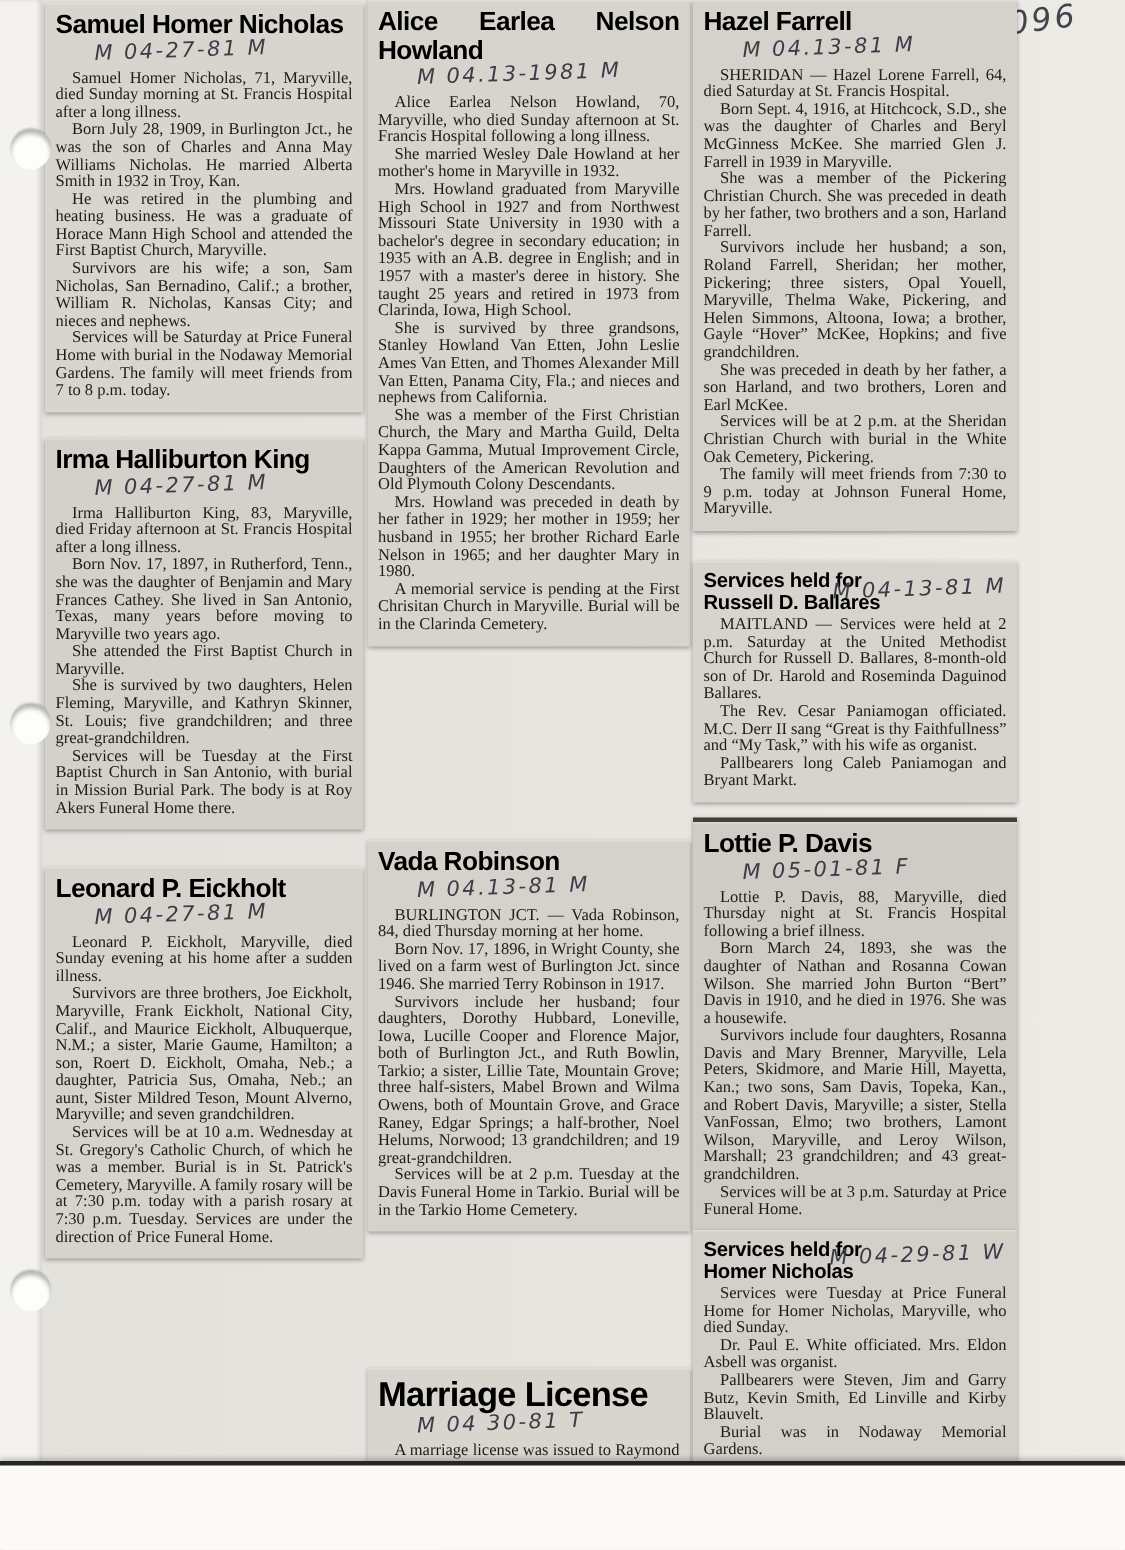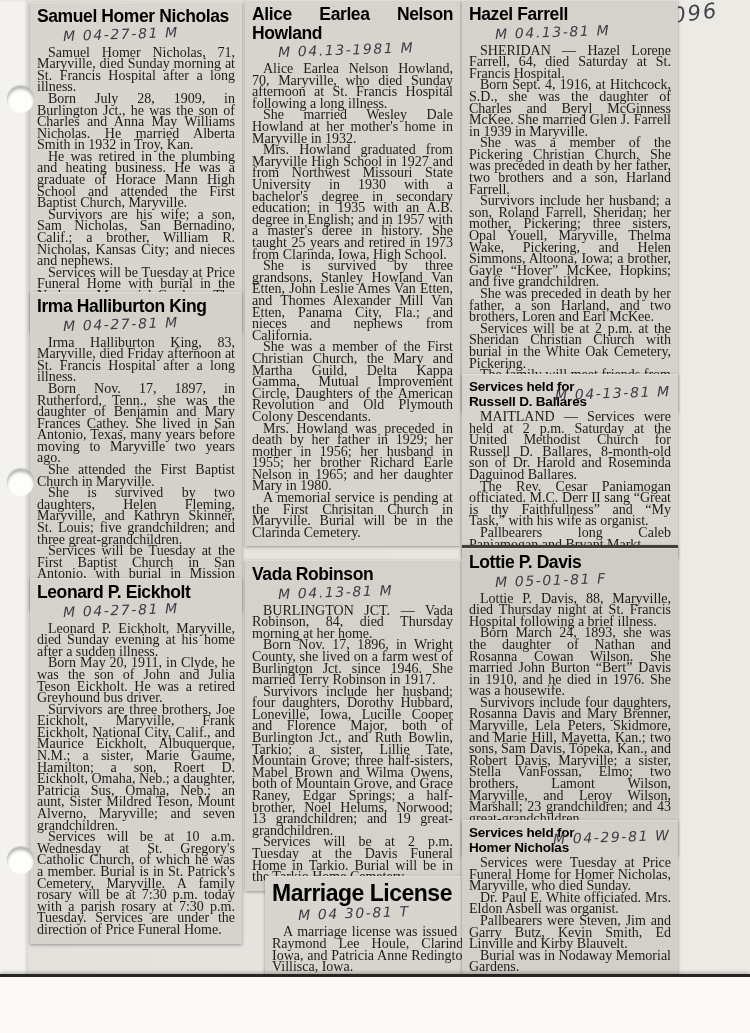--- a/index.html
+++ b/index.html
@@ -53,30 +53,30 @@
   .headline-big{font-size:23px;letter-spacing:-0.5px;}
   .headline-small{font-size:13.5px;line-height:1.12;letter-spacing:-0.2px;text-align:left;}
   .handwriting{
     font-family:"DejaVu Sans",sans-serif;font-style:italic;
     font-size:14px;color:#3c3b46;letter-spacing:1.6px;
     transform:rotate(-2deg);transform-origin:left center;
     margin:2px 0 3px 26px;white-space:nowrap;
   }
   .hw-abs{position:absolute;margin:0;}
   .clipping p{
-    margin:0;font-size:14px;line-height:11.6px;
+    margin:0;font-size:11px;line-height:11.6px;
     text-align:justify;text-indent:11px;
   }
   
   .c-nicholas{top:2px;background:#d8d5cf;}
   .c-king{top:292px;background:#d4d1cb;}
   .c-eickholt{top:578px;background:#d6d3cd;}
   .c-howland{top:0;background:#d7d4ce;}
   .c-robinson{top:560px;background:#d5d2cc;}
-  .c-license{top:876px;background:#d8d5cf;margin-left:20px;}
+  .c-license{top:912px;background:#d8d5cf;}
   .c-farrell{top:0;background:#d5d2cc;}
   .c-ballares{top:374px;background:#d7d4ce;}
   .c-davis{top:545px;background:#cfccc5;border-top:3px solid #413f3a;}
   .c-homersvc{top:820px;background:#d3d0ca;}
   .svc-head{position:relative;min-height:32px;padding-right:2px;}
   .svc-head .headline-small{width:62%;}
 </style>
 </head>
 <body>
 
@@ -91,54 +91,53 @@
 
   <div class="col col-1">
 
     <article class="clipping c-nicholas">
       <h2 class="headline">Samuel Homer Nicholas</h2>
       <div class="handwriting">M 04-27-81 M</div>
       <p>Samuel Homer Nicholas, 71, Maryville, died Sunday morning at St. Francis Hospital after a long illness.</p>
       <p>Born July 28, 1909, in Burlington Jct., he was the son of Charles and Anna May Williams Nicholas. He married Alberta Smith in 1932 in Troy, Kan.</p>
       <p>He was retired in the plumbing and heating business. He was a graduate of Horace Mann High School and attended the First Baptist Church, Maryville.</p>
       <p>Survivors are his wife; a son, Sam Nicholas, San Bernadino, Calif.; a brother, William R. Nicholas, Kansas City; and nieces and nephews.</p>
-      <p>Services will be Tuesday at Price Funeral Home with burial in the Nodaway Memorial Gardens. The family will meet friends from 7 to 8 p.m. today.</p>
+      <p>Services will be Saturday at Price Funeral Home with burial in the Nodaway Memorial Gardens. The family will meet friends from 7 to 8 p.m. today.</p>
     </article>
 
     <article class="clipping c-king">
       <h2 class="headline">Irma Halliburton King</h2>
       <div class="handwriting">M 04-27-81 M</div>
       <p>Irma Halliburton King, 83, Maryville, died Friday afternoon at St. Francis Hospital after a long illness.</p>
       <p>Born Nov. 17, 1897, in Rutherford, Tenn., she was the daughter of Benjamin and Mary Frances Cathey. She lived in San Antonio, Texas, many years before moving to Maryville two years ago.</p>
       <p>She attended the First Baptist Church in Maryville.</p>
       <p>She is survived by two daughters, Helen Fleming, Maryville, and Kathryn Skinner, St. Louis; five grandchildren; and three great-grandchildren.</p>
       <p>Services will be Tuesday at the First Baptist Church in San Antonio, with burial in Mission Burial Park. The body is at Roy Akers Funeral Home there.</p>
     </article>
 
     <article class="clipping c-eickholt">
       <h2 class="headline">Leonard P. Eickholt</h2>
       <div class="handwriting">M 04-27-81 M</div>
       <p>Leonard P. Eickholt, Maryville, died Sunday evening at his home after a sudden illness.</p>
-      <p>Born May 20, 1911, in Clyde, he was the son of John and Julia Teson Eickholt. He was a retired Greyhound bus driver.</p>
       <p>Survivors are three brothers, Joe Eickholt, Maryville, Frank Eickholt, National City, Calif., and Maurice Eickholt, Albuquerque, N.M.; a sister, Marie Gaume, Hamilton; a son, Roert D. Eickholt, Omaha, Neb.; a daughter, Patricia Sus, Omaha, Neb.; an aunt, Sister Mildred Teson, Mount Alverno, Maryville; and seven grandchildren.</p>
       <p>Services will be at 10 a.m. Wednesday at St. Gregory's Catholic Church, of which he was a member. Burial is in St. Patrick's Cemetery, Maryville. A family rosary will be at 7:30 p.m. today with a parish rosary at 7:30 p.m. Tuesday. Services are under the direction of Price Funeral Home.</p>
     </article>
   </div>
 
   <div class="col col-2">
 
     <article class="clipping c-howland">
       <h2 class="headline">Alice Earlea Nelson Howland</h2>
       <div class="handwriting">M 04.13-1981 M</div>
       <p>Alice Earlea Nelson Howland, 70, Maryville, who died Sunday afternoon at St. Francis Hospital following a long illness.</p>
       <p>She married Wesley Dale Howland at her mother's home in Maryville in 1932.</p>
       <p>Mrs. Howland graduated from Maryville High School in 1927 and from Northwest Missouri State University in 1930 with a bachelor's degree in secondary education; in 1935 with an A.B. degree in English; and in 1957 with a master's deree in history. She taught 25 years and retired in 1973 from Clarinda, Iowa, High School.</p>
       <p>She is survived by three grandsons, Stanley Howland Van Etten, John Leslie Ames Van Etten, and Thomes Alexander Mill Van Etten, Panama City, Fla.; and nieces and nephews from California.</p>
       <p>She was a member of the First Christian Church, the Mary and Martha Guild, Delta Kappa Gamma, Mutual Improvement Circle, Daughters of the American Revolution and Old Plymouth Colony Descendants.</p>
-      <p>Mrs. Howland was preceded in death by her father in 1929; her mother in 1956; her husband in 1955; her brother Richard Earle Nelson in 1965; and her daughter Mary in 1980.</p>
+      <p>Mrs. Howland was preceded in death by her father in 1929; her mother in 1959; her husband in 1955; her brother Richard Earle Nelson in 1965; and her daughter Mary in 1980.</p>
       <p>A memorial service is pending at the First Chrisitan Church in Maryville. Burial will be in the Clarinda Cemetery.</p>
     </article>
 
     <article class="clipping c-robinson">
       <h2 class="headline">Vada Robinson</h2>
       <div class="handwriting">M 04.13-81 M</div>
       <p>BURLINGTON JCT. — Vada Robinson, 84, died Thursday morning at her home.</p>
       <p>Born Nov. 17, 1896, in Wright County, she lived on a farm west of Burlington Jct. since 1946. She married Terry Robinson in 1917.</p>
       <p>Survivors include her husband; four daughters, Dorothy Hubbard, Loneville, Iowa, Lucille Cooper and Florence Major, both of Burlington Jct., and Ruth Bowlin, Tarkio; a sister, Lillie Tate, Mountain Grove; three half-sisters, Mabel Brown and Wilma Owens, both of Mountain Grove, and Grace Raney, Edgar Springs; a half-brother, Noel Helums, Norwood; 13 grandchildren; and 19 great-grandchildren.</p>
       <p>Services will be at 2 p.m. Tuesday at the Davis Funeral Home in Tarkio. Burial will be in the Tarkio Home Cemetery.</p>

